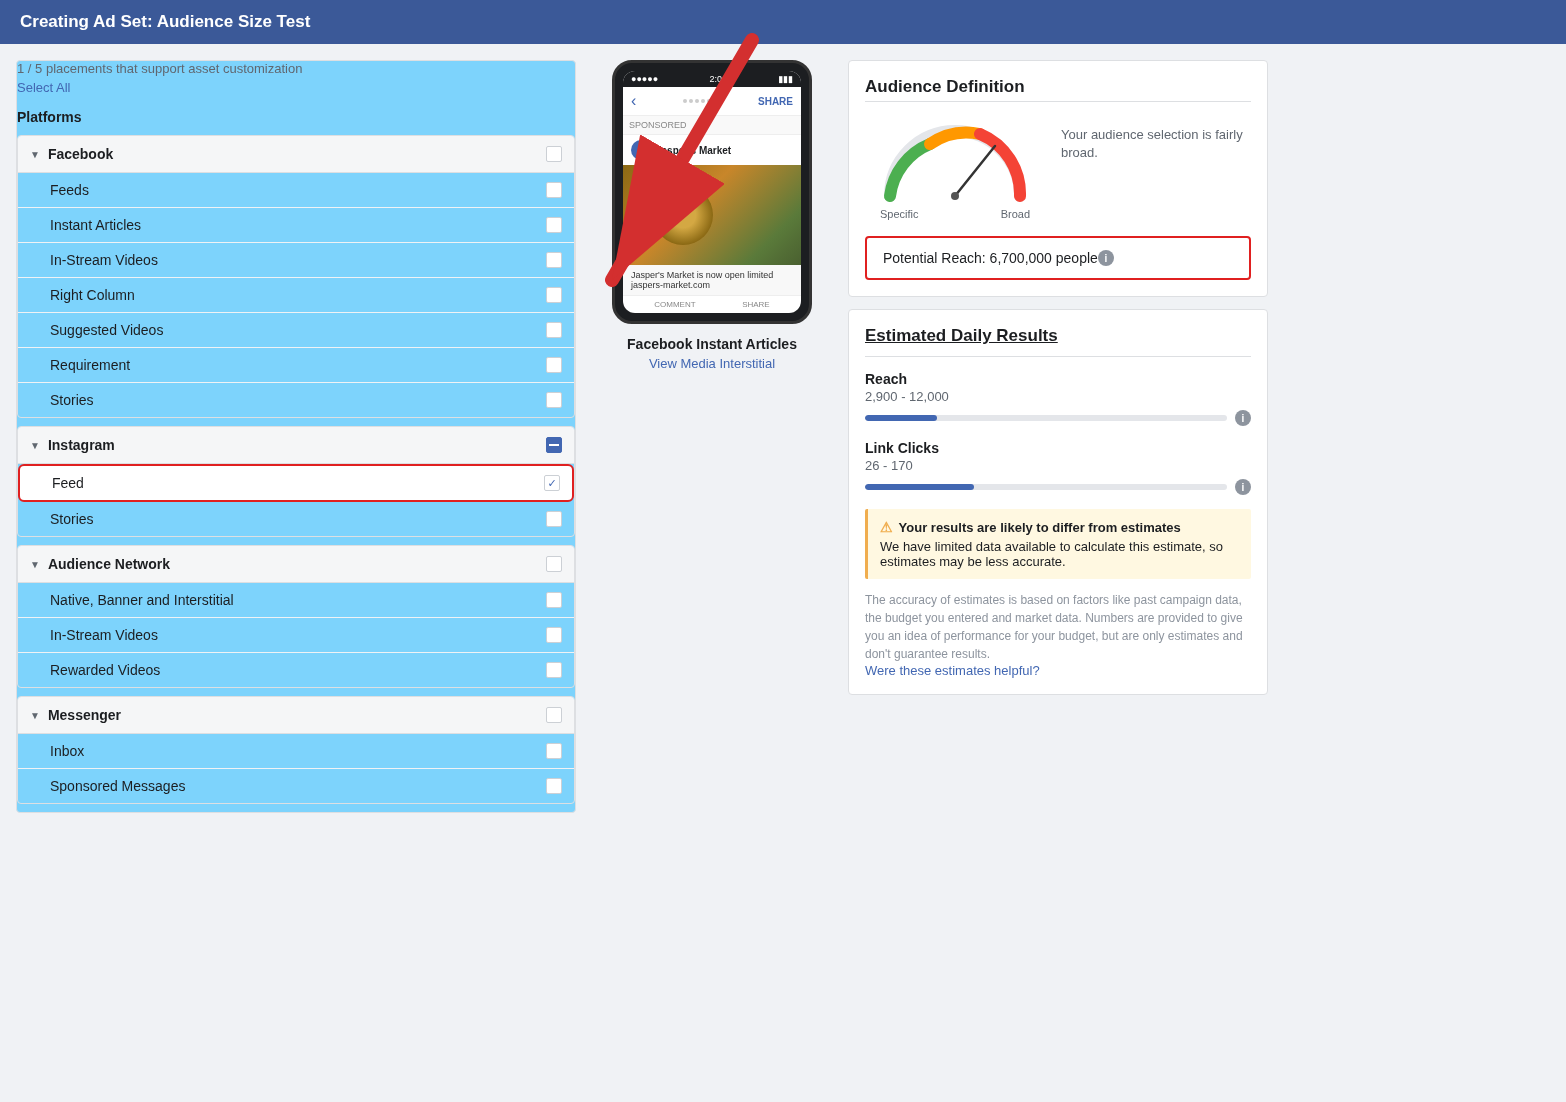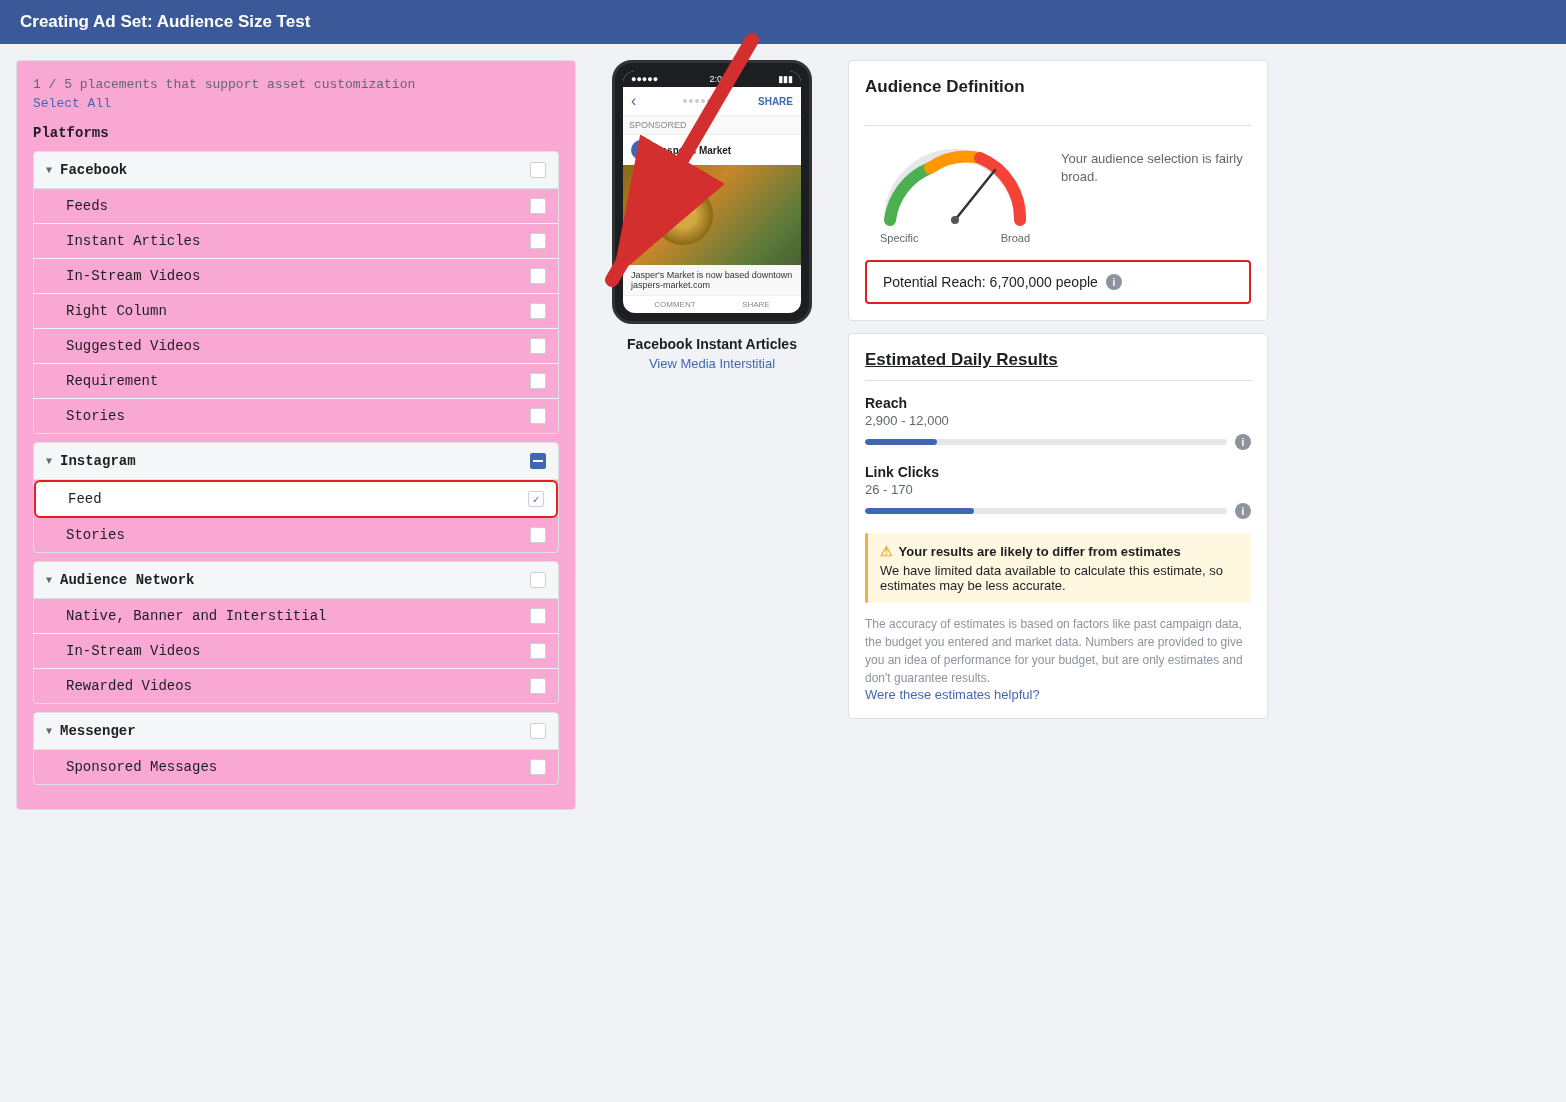--- a/index.html
+++ b/index.html
@@ -15,25 +15,24 @@
 
     .main-layout {
       display: flex;
       gap: 0;
       padding: 16px;
       align-items: flex-start;
     }
 
     .left-panel {
       flex: 0 0 560px;
-      background: #f9a8d4;
+      background: #7dd3fc;
       border: 1px solid #dddfe2;
       border-radius: 4px;
-      padding: 16px;
-      font-family: Liberation Mono, monospace;
+      padding: 0;
     }
 
     .placements-info {
       color: #4267b2;
       font-size: 13px;
       margin-bottom: 4px;
     }
     .placements-info span { color: #606770; }
 
     .select-all-link {
@@ -280,21 +279,21 @@
       border-radius: 4px;
       padding: 16px;
       margin-bottom: 12px;
     }
 
     .audience-definition-box h3 {
       font-size: 17px;
       font-weight: 700;
       margin-bottom: 14px;
       border-bottom: 1px solid #dddfe2;
-      padding-bottom: 28px;
+      padding-bottom: 4px;
     }
 
     .gauge-section {
       display: flex;
       align-items: flex-start;
       gap: 16px;
       margin-bottom: 16px;
     }
 
     .gauge-container {
@@ -325,21 +324,20 @@
       line-height: 1.4;
       padding-top: 10px;
     }
 
     .potential-reach-box {
       border: 2px solid #e02020;
       border-radius: 4px;
       padding: 12px 16px;
       display: flex;
       align-items: center;
-      gap: 8px;
       margin-bottom: 0;
     }
 
     .potential-reach-box .reach-text {
       font-size: 14px;
       color: #1c1e21;
     }
 
     .info-icon {
       width: 16px; height: 16px;
@@ -540,20 +538,24 @@
         <span class="placement-name">Rewarded Videos</span>
         <div class="placement-checkbox"></div>
       </div>
     </div>
 
     <div class="platform-group">
       <div class="platform-header">
         <span class="arrow">▼</span>
         <span class="platform-name">Messenger</span>
         <div class="checkbox"></div>
+      </div>
+      <div class="placement-item">
+        <span class="placement-name">Inbox</span>
+        <div class="placement-checkbox"></div>
       </div>
       <div class="placement-item">
         <span class="placement-name">Sponsored Messages</span>
         <div class="placement-checkbox"></div>
       </div>
     </div>
   </div>
 
   <div class="middle-panel preview-arrow-wrapper">
 
@@ -586,21 +588,21 @@
         </div>
         <div style="padding:4px 6px; font-size:9px; color:#888; background:#f9f9f9; border-bottom:1px solid #eee;">SPONSORED</div>
         <div class="phone-post-header">
           <div class="post-logo">J</div>
           <div>
             <div class="post-name">Jasper's Market</div>
           </div>
         </div>
         <div class="phone-image"></div>
         <div class="phone-caption">
-          <span>Jasper's Market is now based downtown
+          <span>Jasper's Market is now open limited
 jaspers-market.com</span>
         </div>
         <div class="phone-footer">
           <span>COMMENT</span>
           <span>SHARE</span>
         </div>
       </div>
     </div>
     <div class="preview-label">Facebook Instant Articles</div>
     <div class="view-media-link">View Media Interstitial</div>

